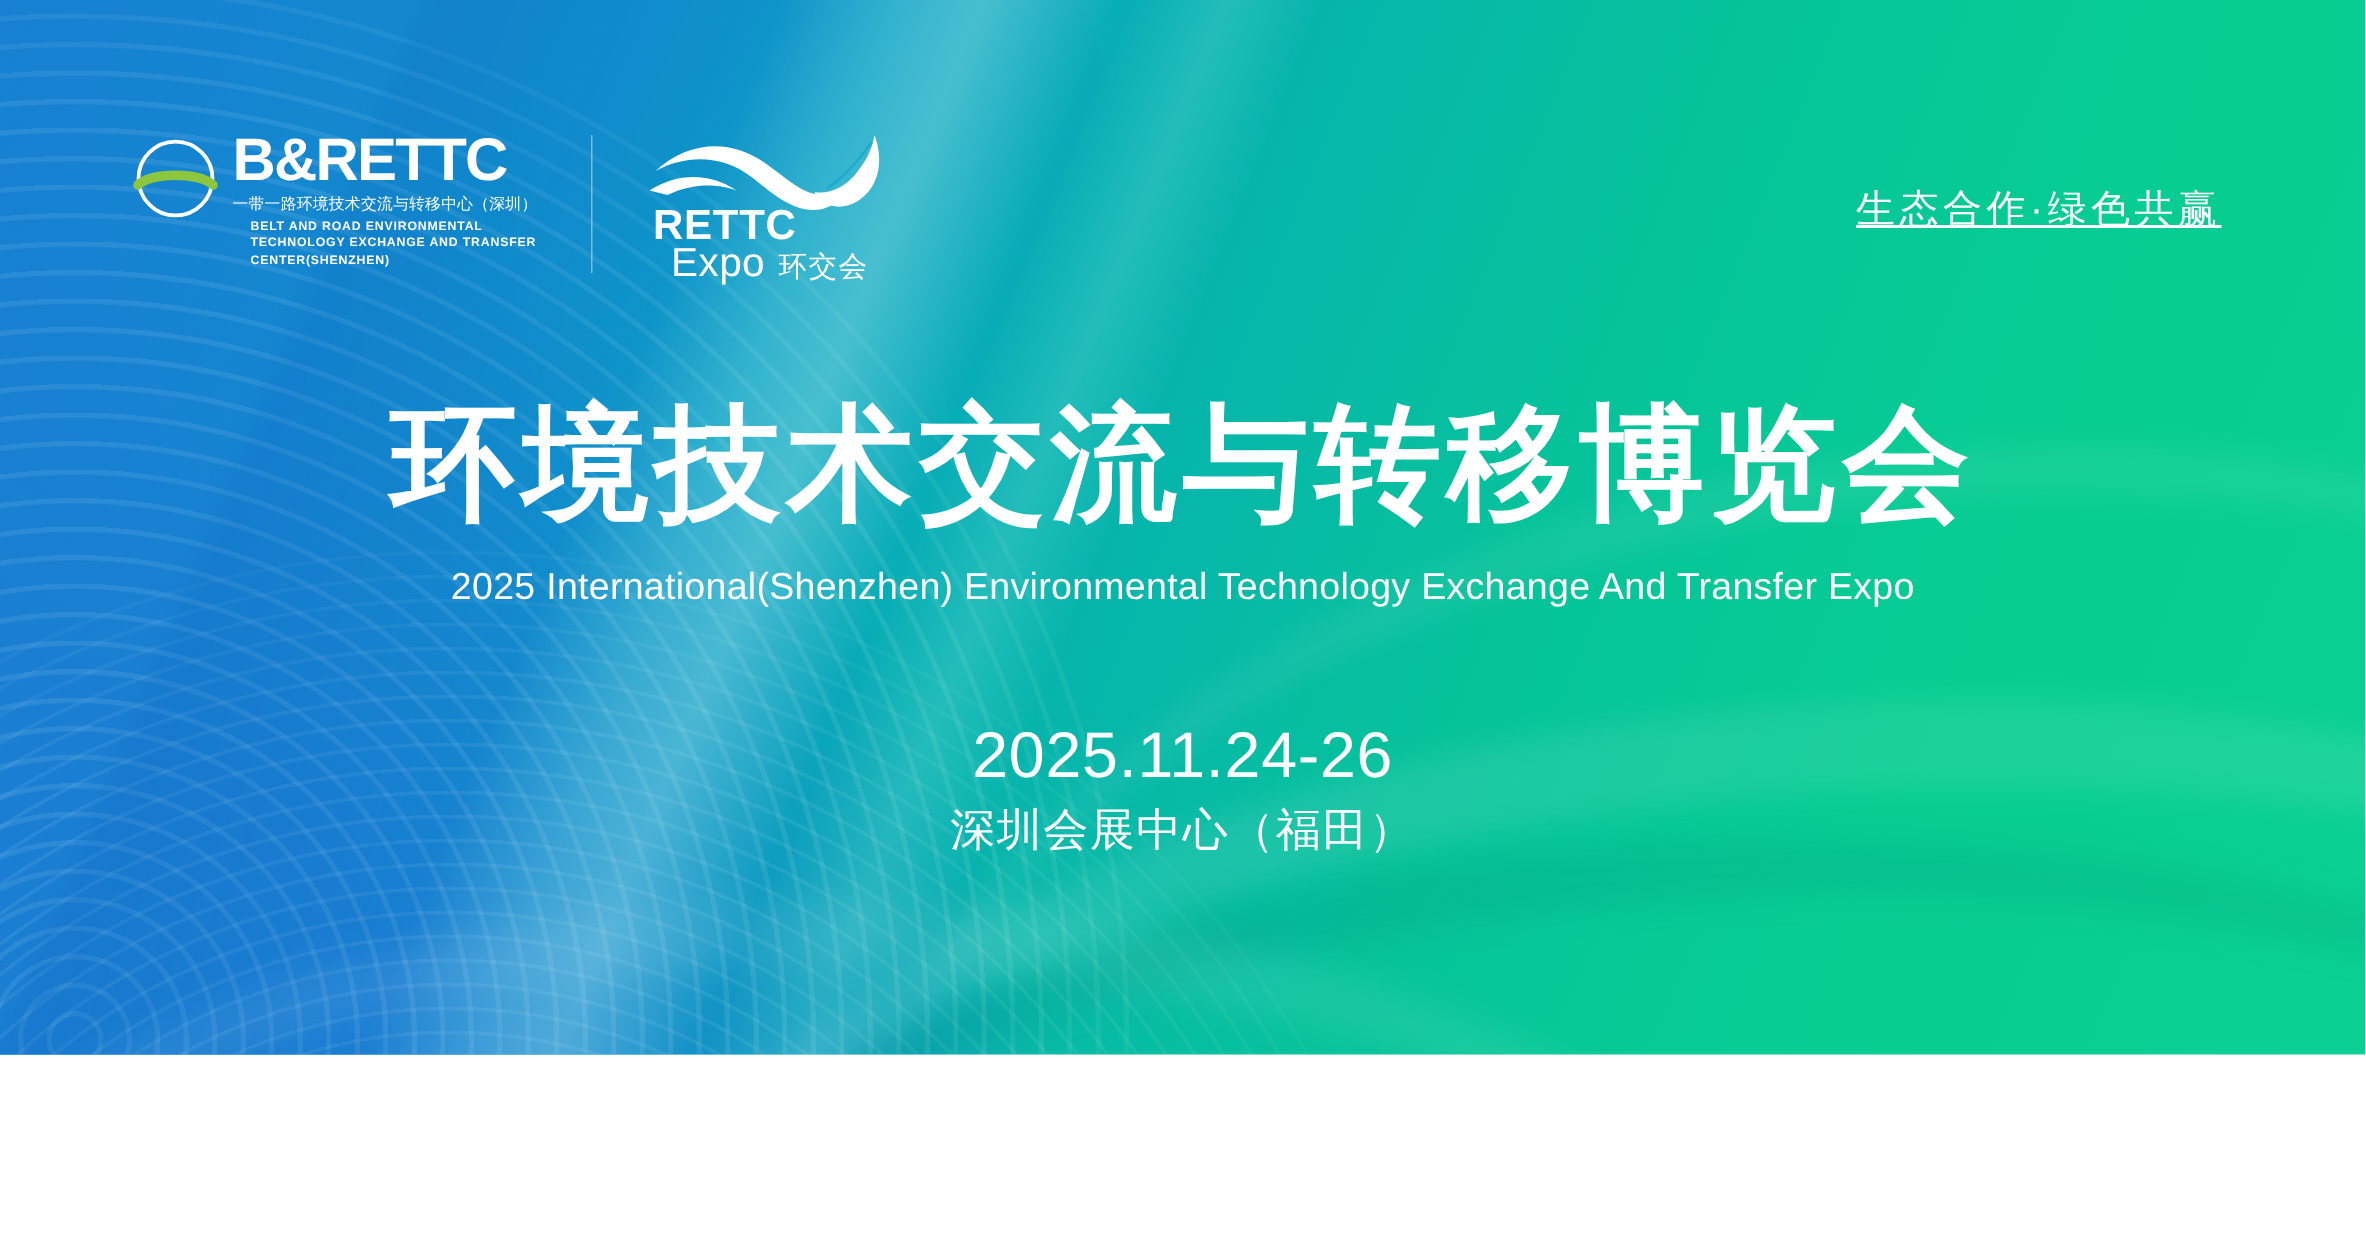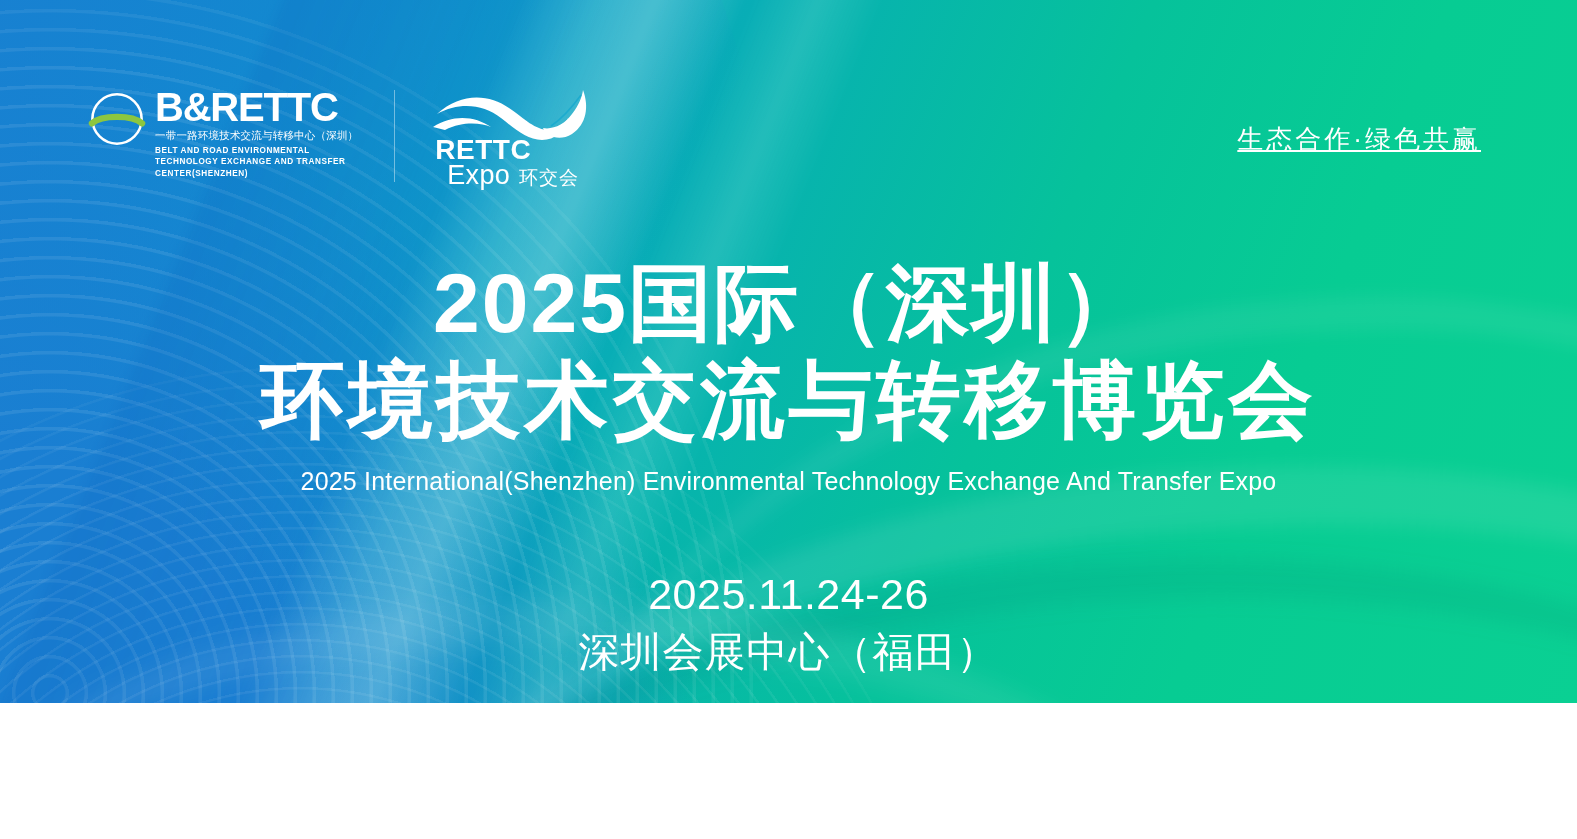--- a/index.html
+++ b/index.html
@@ -164,21 +164,21 @@
   .brettc-cn{
     color:#ffffff;
     font-size:10.5px; font-weight:normal;
     letter-spacing:.2px;
     margin-top:3px; white-space:nowrap;
   }
   .brettc-en{
     color:#ffffff;
     font-size:8.2px; font-weight:bold;
     letter-spacing:.55px; line-height:1.42;
-    margin-top:2px; white-space:nowrap;
+    margin-top:2px; white-space:nowrap;margin-left:12px;
   }
 
   
   .iete{ position:relative; width:160px; height:100px; }
   .iete-mark{ position:absolute; left:0; top:-2px; width:160px; height:62px; }
   .iete-row1{
     position:absolute; left:4px; top:48px;
     color:#fff; font-size:28px; font-weight:bold;
     letter-spacing:.5px; line-height:1;
   }
@@ -237,21 +237,21 @@
     margin-top:72px;
     color:#ffffff;
     text-align:center;
   }
   .date-line{
     font-size:43px; font-weight:400;
     letter-spacing:.5px; line-height:1.25;
     white-space:nowrap;
   }
   .venue-line{
-    font-size:41px; font-weight:400;
+    font-size:30px; font-weight:400;
     letter-spacing:1px; line-height:1.28;
     margin-top:4px;
     white-space:nowrap;
   }
 </style>
 </head>
 <body>
 
 <div id="banner">
 
@@ -303,21 +303,20 @@
         <span class="iete-expo">Expo</span>
         <span class="iete-cn">环交会</span>
       </div>
     </div>
 
   </div>
 
   <div class="slogan">生态合作·绿色共赢</div>
 
   <div class="main">
-    <div class="title-l1">2025国际（深圳）</div>
     <div class="title-l2">环境技术交流与转移博览会</div>
     <div class="subtitle-en">2025 International(Shenzhen) Environmental Technology Exchange And Transfer Expo</div>
     <div class="datebox">
       <div class="date-line">2025.11.24-26</div>
       <div class="venue-line">深圳会展中心（福田）</div>
     </div>
   </div>
 
 </div>
 

